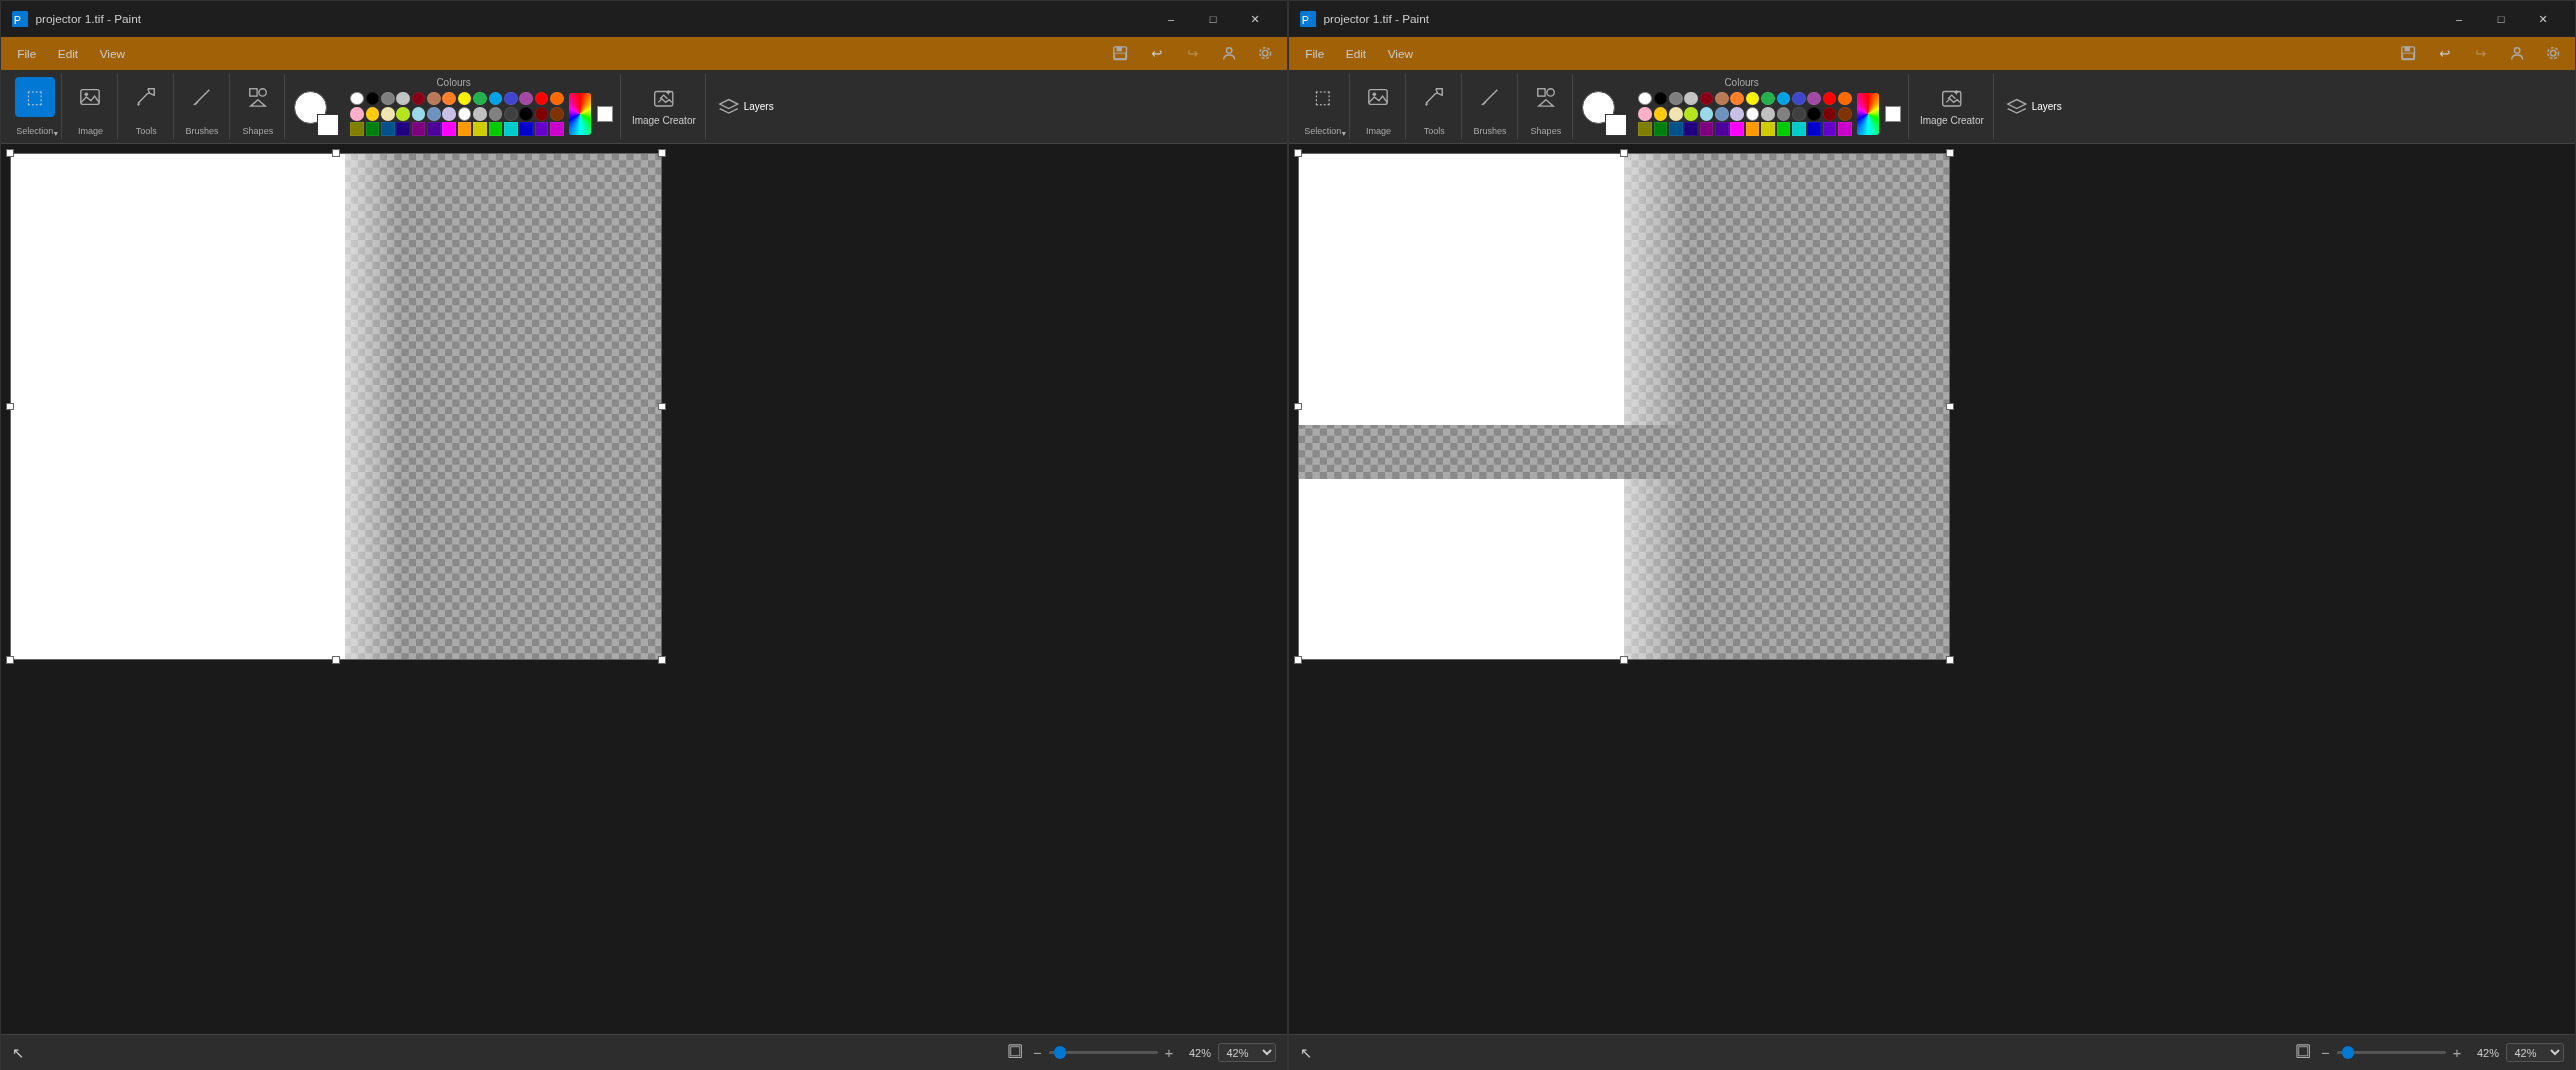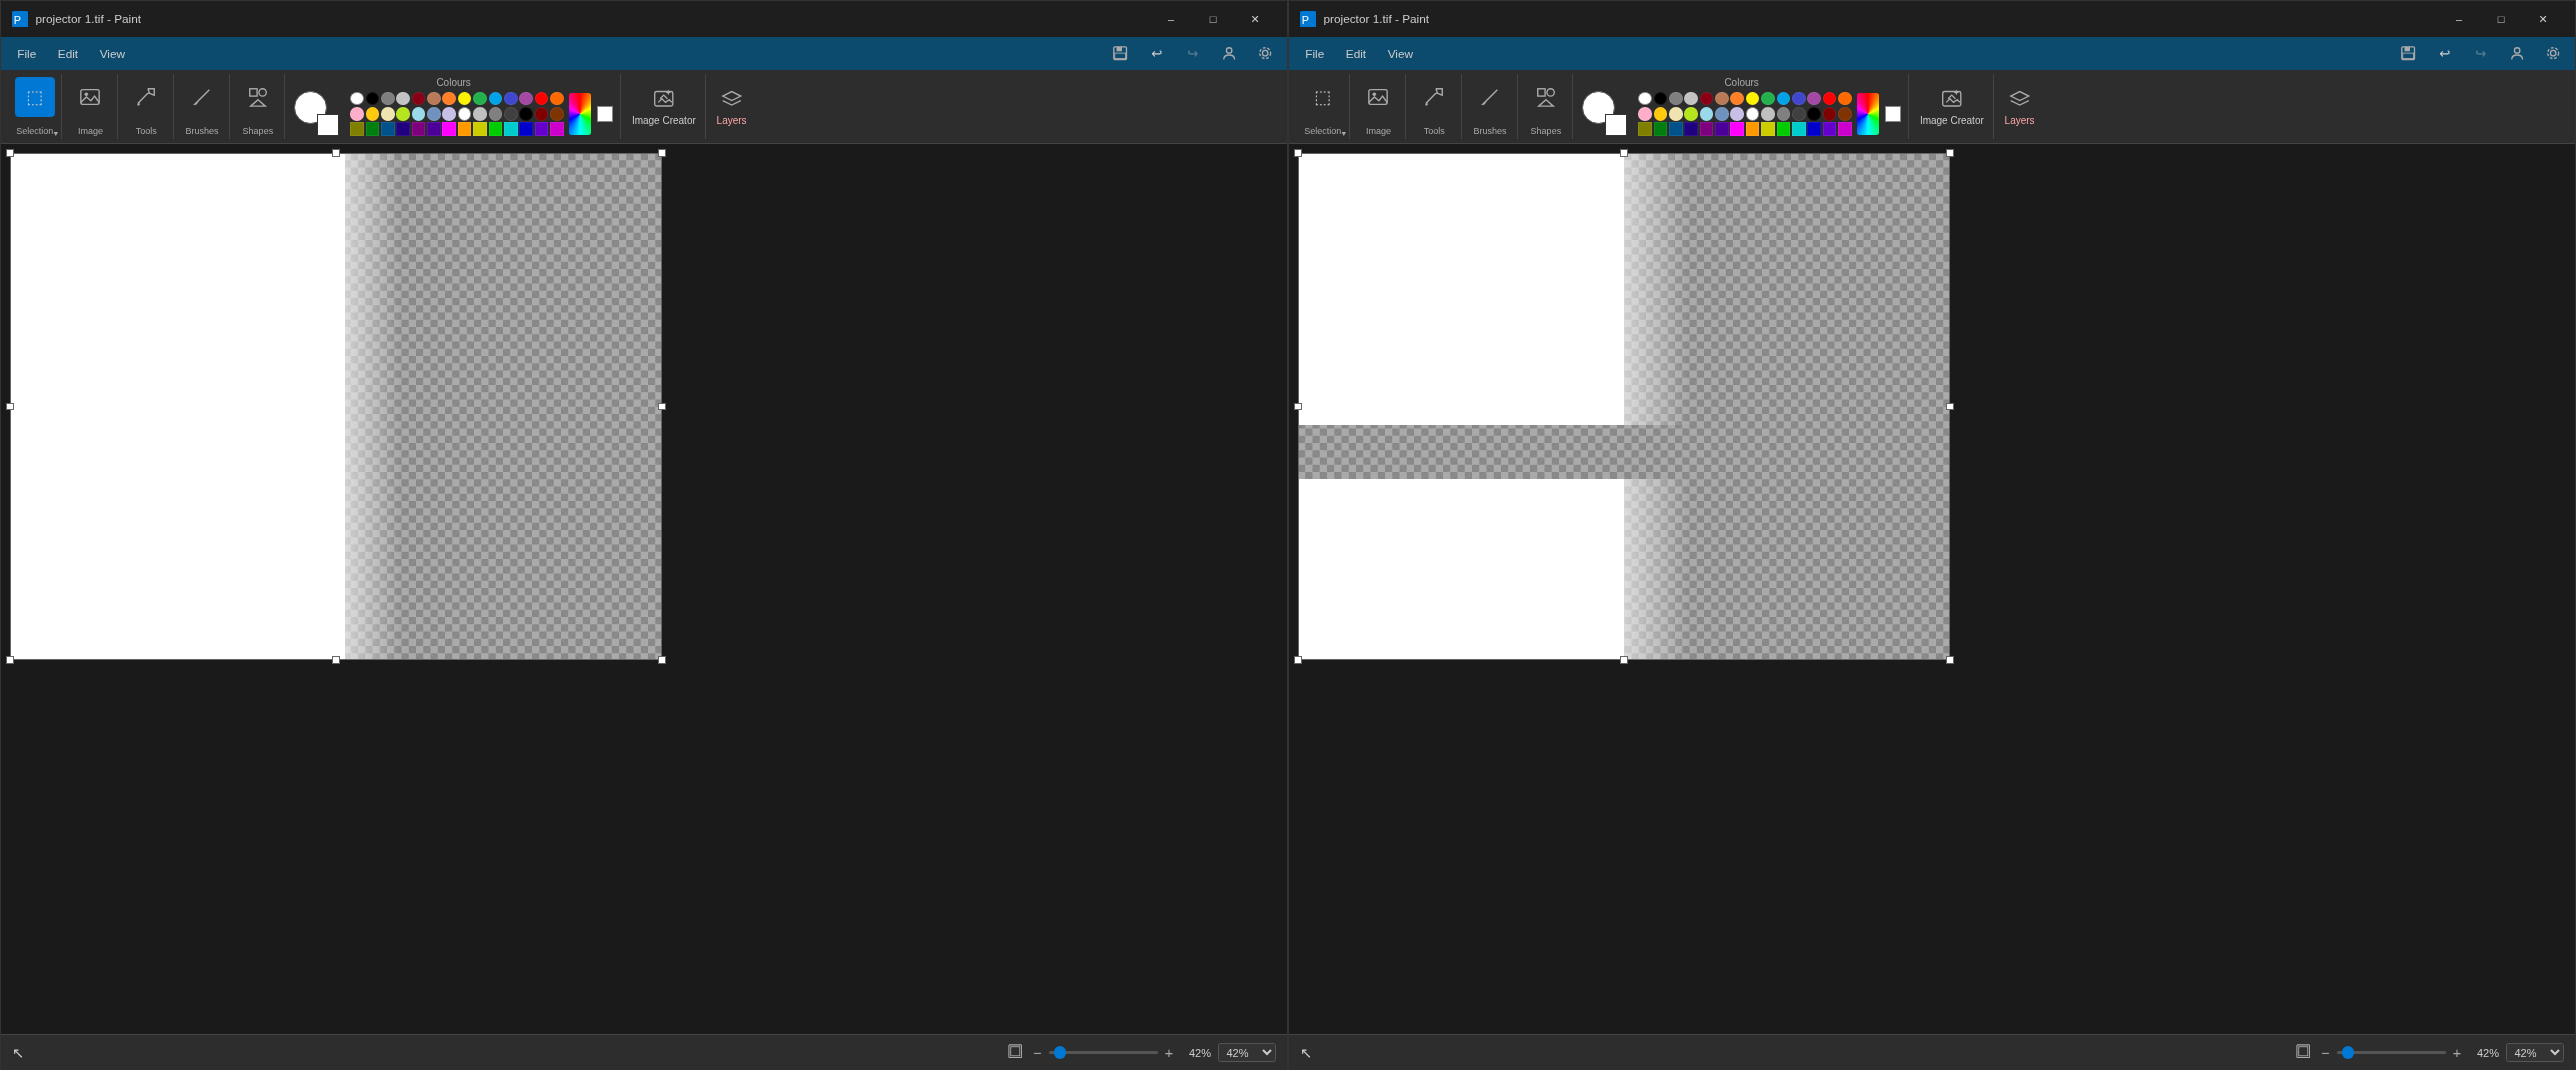--- a/index.html
+++ b/index.html
@@ -58,21 +58,21 @@
       font-size: 11px;
       cursor: pointer;
       display: flex;
       align-items: center;
       justify-content: center;
     }
 
     
     .menu-bar {
       height: 33px;
-      background: #0c4a6e;
+      background: #a16207;
       display: flex;
       align-items: center;
       padding: 0 7.2px;
       gap: 3.6px;
       flex-shrink: 0;
     }
 
     .menu-item {
       color: #ccc;
       font-size: 11.8px;
@@ -238,27 +238,27 @@
       border-right: 0.9px solid #444;
       height: 100%;
       justify-content: center;
       gap: 3.6px;
     }
     .image-creator-label { font-size: 10px; }
 
     
     .layers-btn {
       display: flex;
-      flex-direction: column;
+      flex-direction: row;
       align-items: center;
       padding: 5.4px 9px;
       cursor: pointer;
-      color: #fca5a5;
+      color: #ffffff;
       height: 100%;
-      justify-content: center;
+      justify-content: flex-start;
       gap: 3.6px;
     }
 
     
     .canvas-area {
       flex: 1;
       background: #1a1a1a;
       overflow: hidden;
       position: relative;
     }

